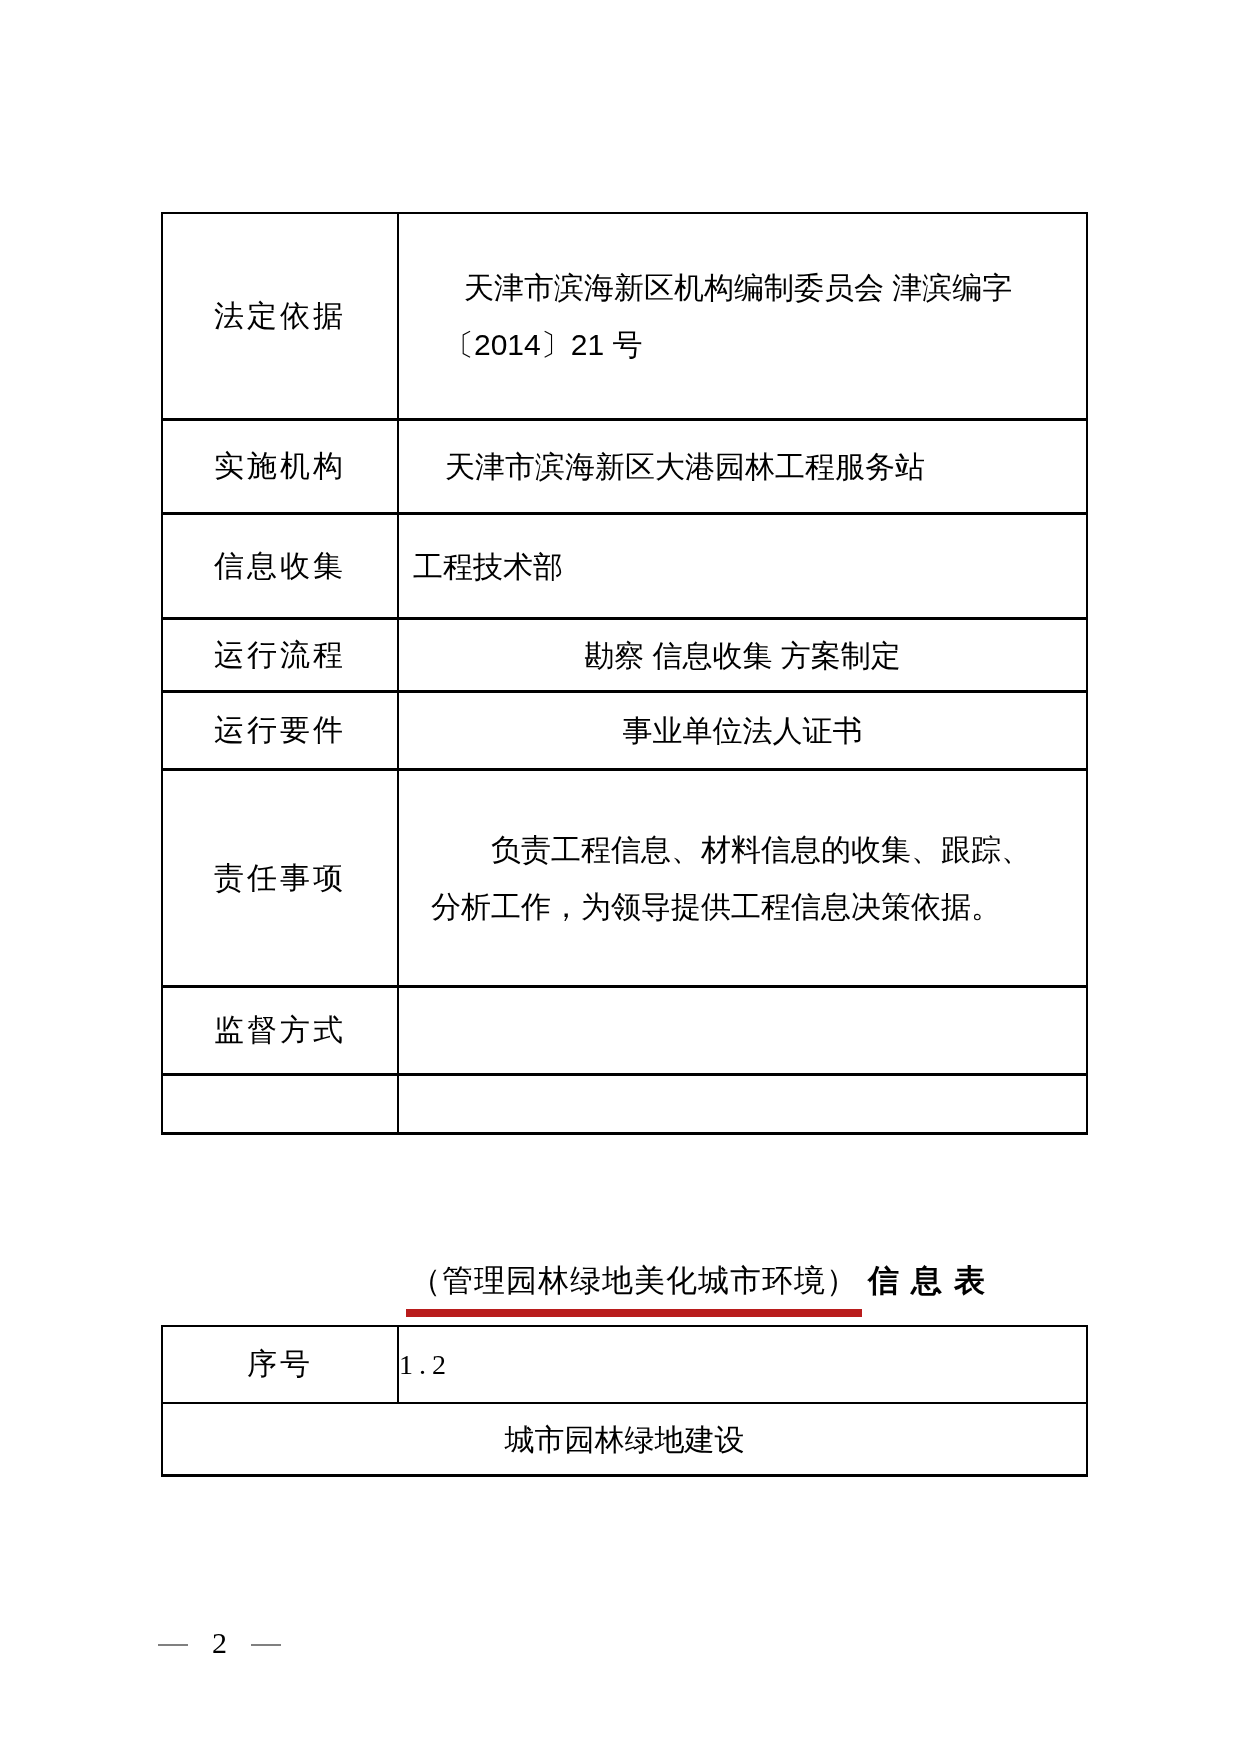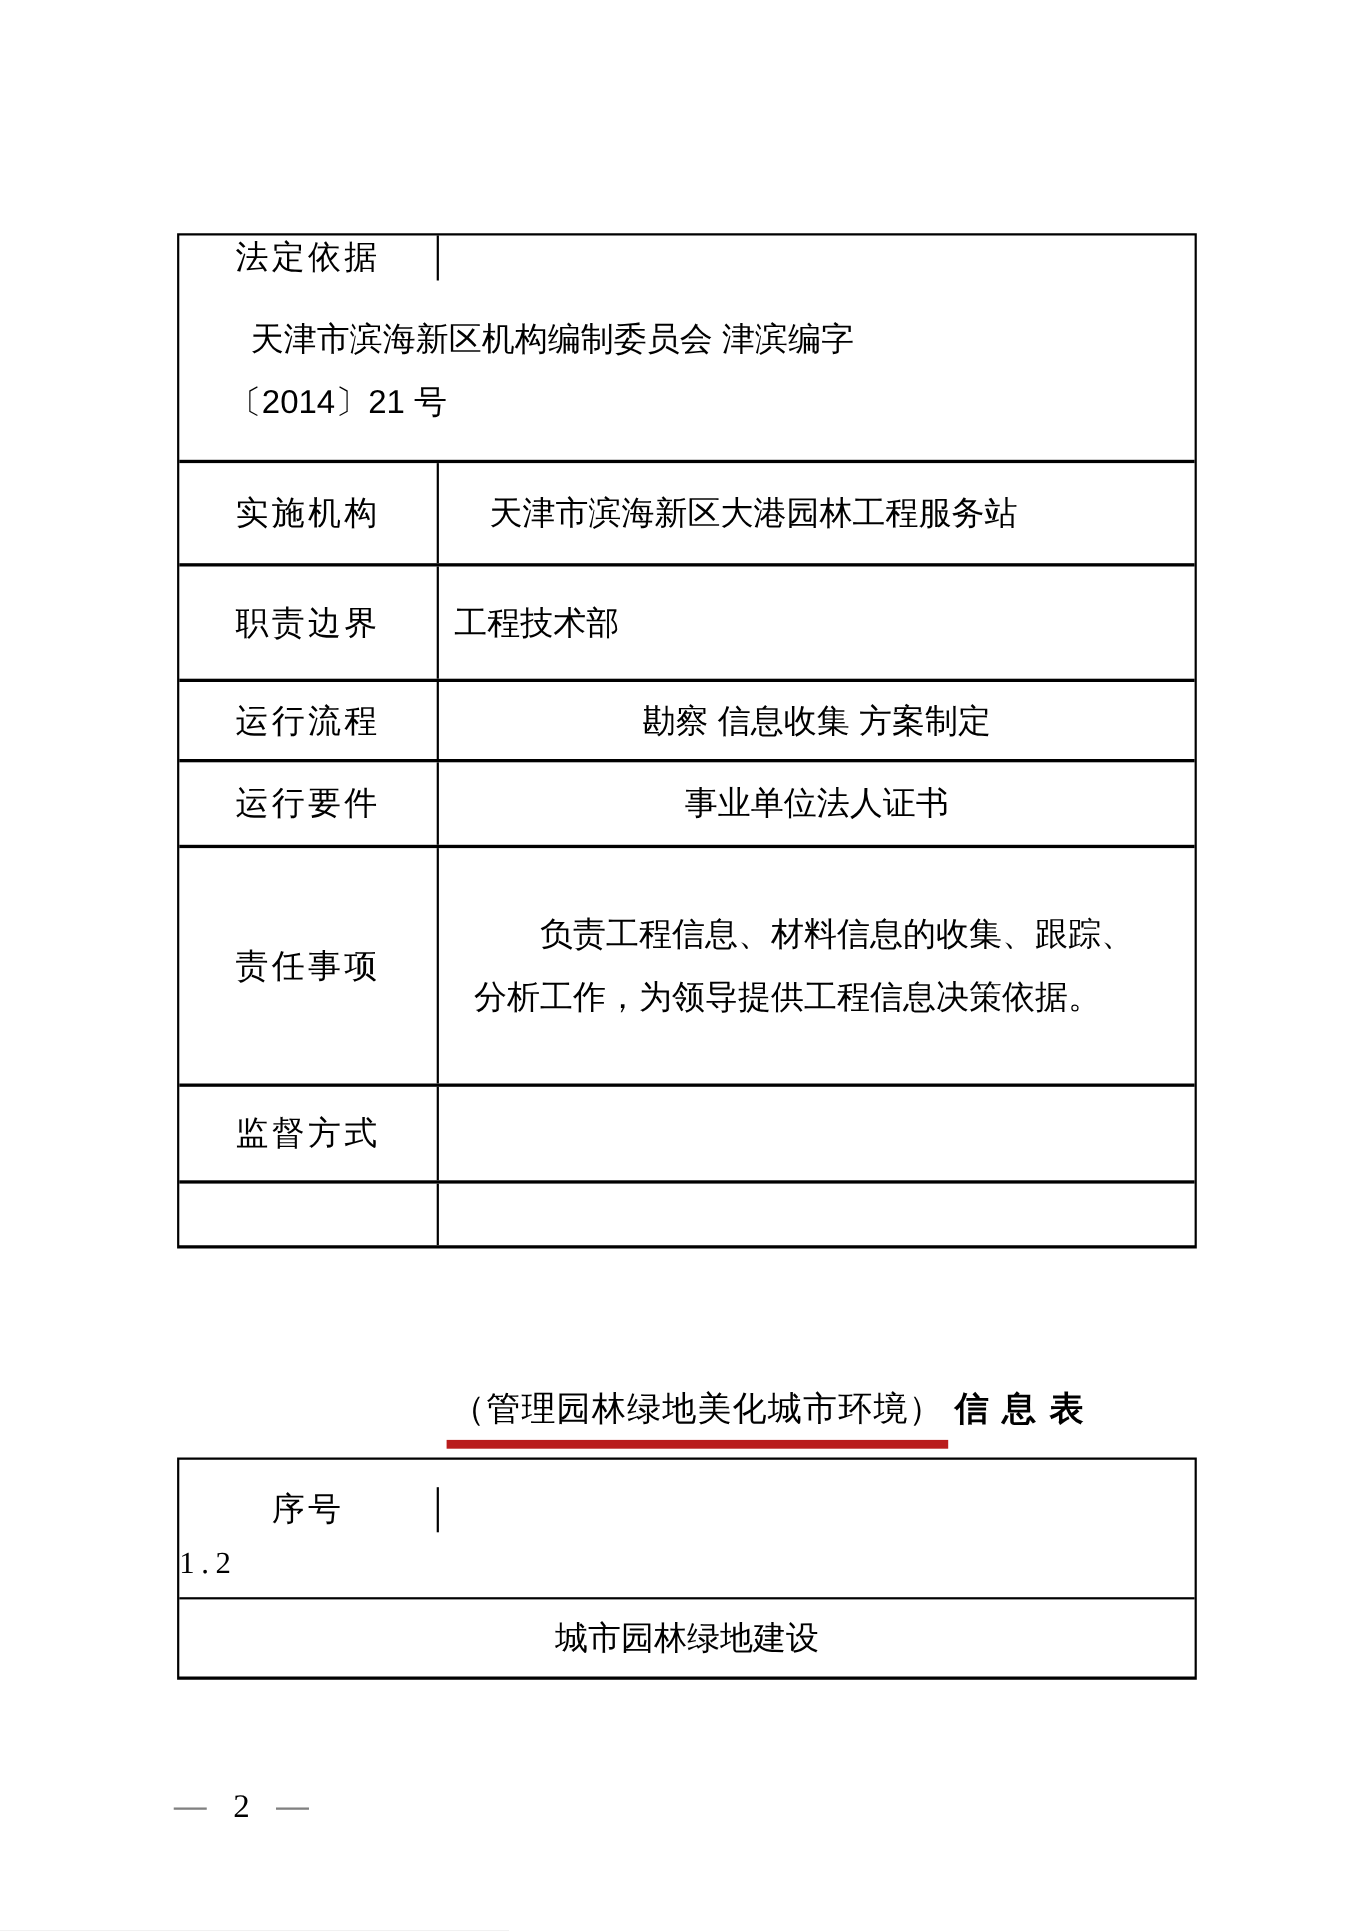--- a/index.html
+++ b/index.html
@@ -21,22 +21,22 @@
     box-sizing:border-box;
     background:#fff;
   }
   .tbl1{top:212px;}
   .tbl2{top:1325px;}
   .trow{
     display:flex;
     box-sizing:border-box;
     border-top:3px solid #000;
   }
-  .tbl2 .trow{border-top-width:2px;margin-top:25px;}
-  .trow:first-child{border-top:none;flex-direction:column;}
+  .tbl2 .trow{border-top-width:2px;}
+  .trow:first-child{border-top:none;}
   .lcell{
     flex:none;
     width:236px;
     border-right:2px solid #000;
     box-sizing:border-box;
     display:flex;
     align-items:center;
     justify-content:center;
     font-size:30px;
     letter-spacing:3px;
@@ -125,21 +125,21 @@
       <div class="lcell">
         <span>实施机构</span>
       </div>
       <div class="vcell">
         <div class="vline">天津市滨海新区大港园林工程服务站</div>
       </div>
     </div>
 
     <div class="trow r2 h2">
       <div class="lcell">
-        <span>职责边界</span>
+        <span>信息收集</span>
       </div>
       <div class="vcell">
         <div class="vline">工程技术部</div>
       </div>
     </div>
 
     <div class="trow r3 h3">
       <div class="lcell">
         <span>运行流程</span>
       </div>

